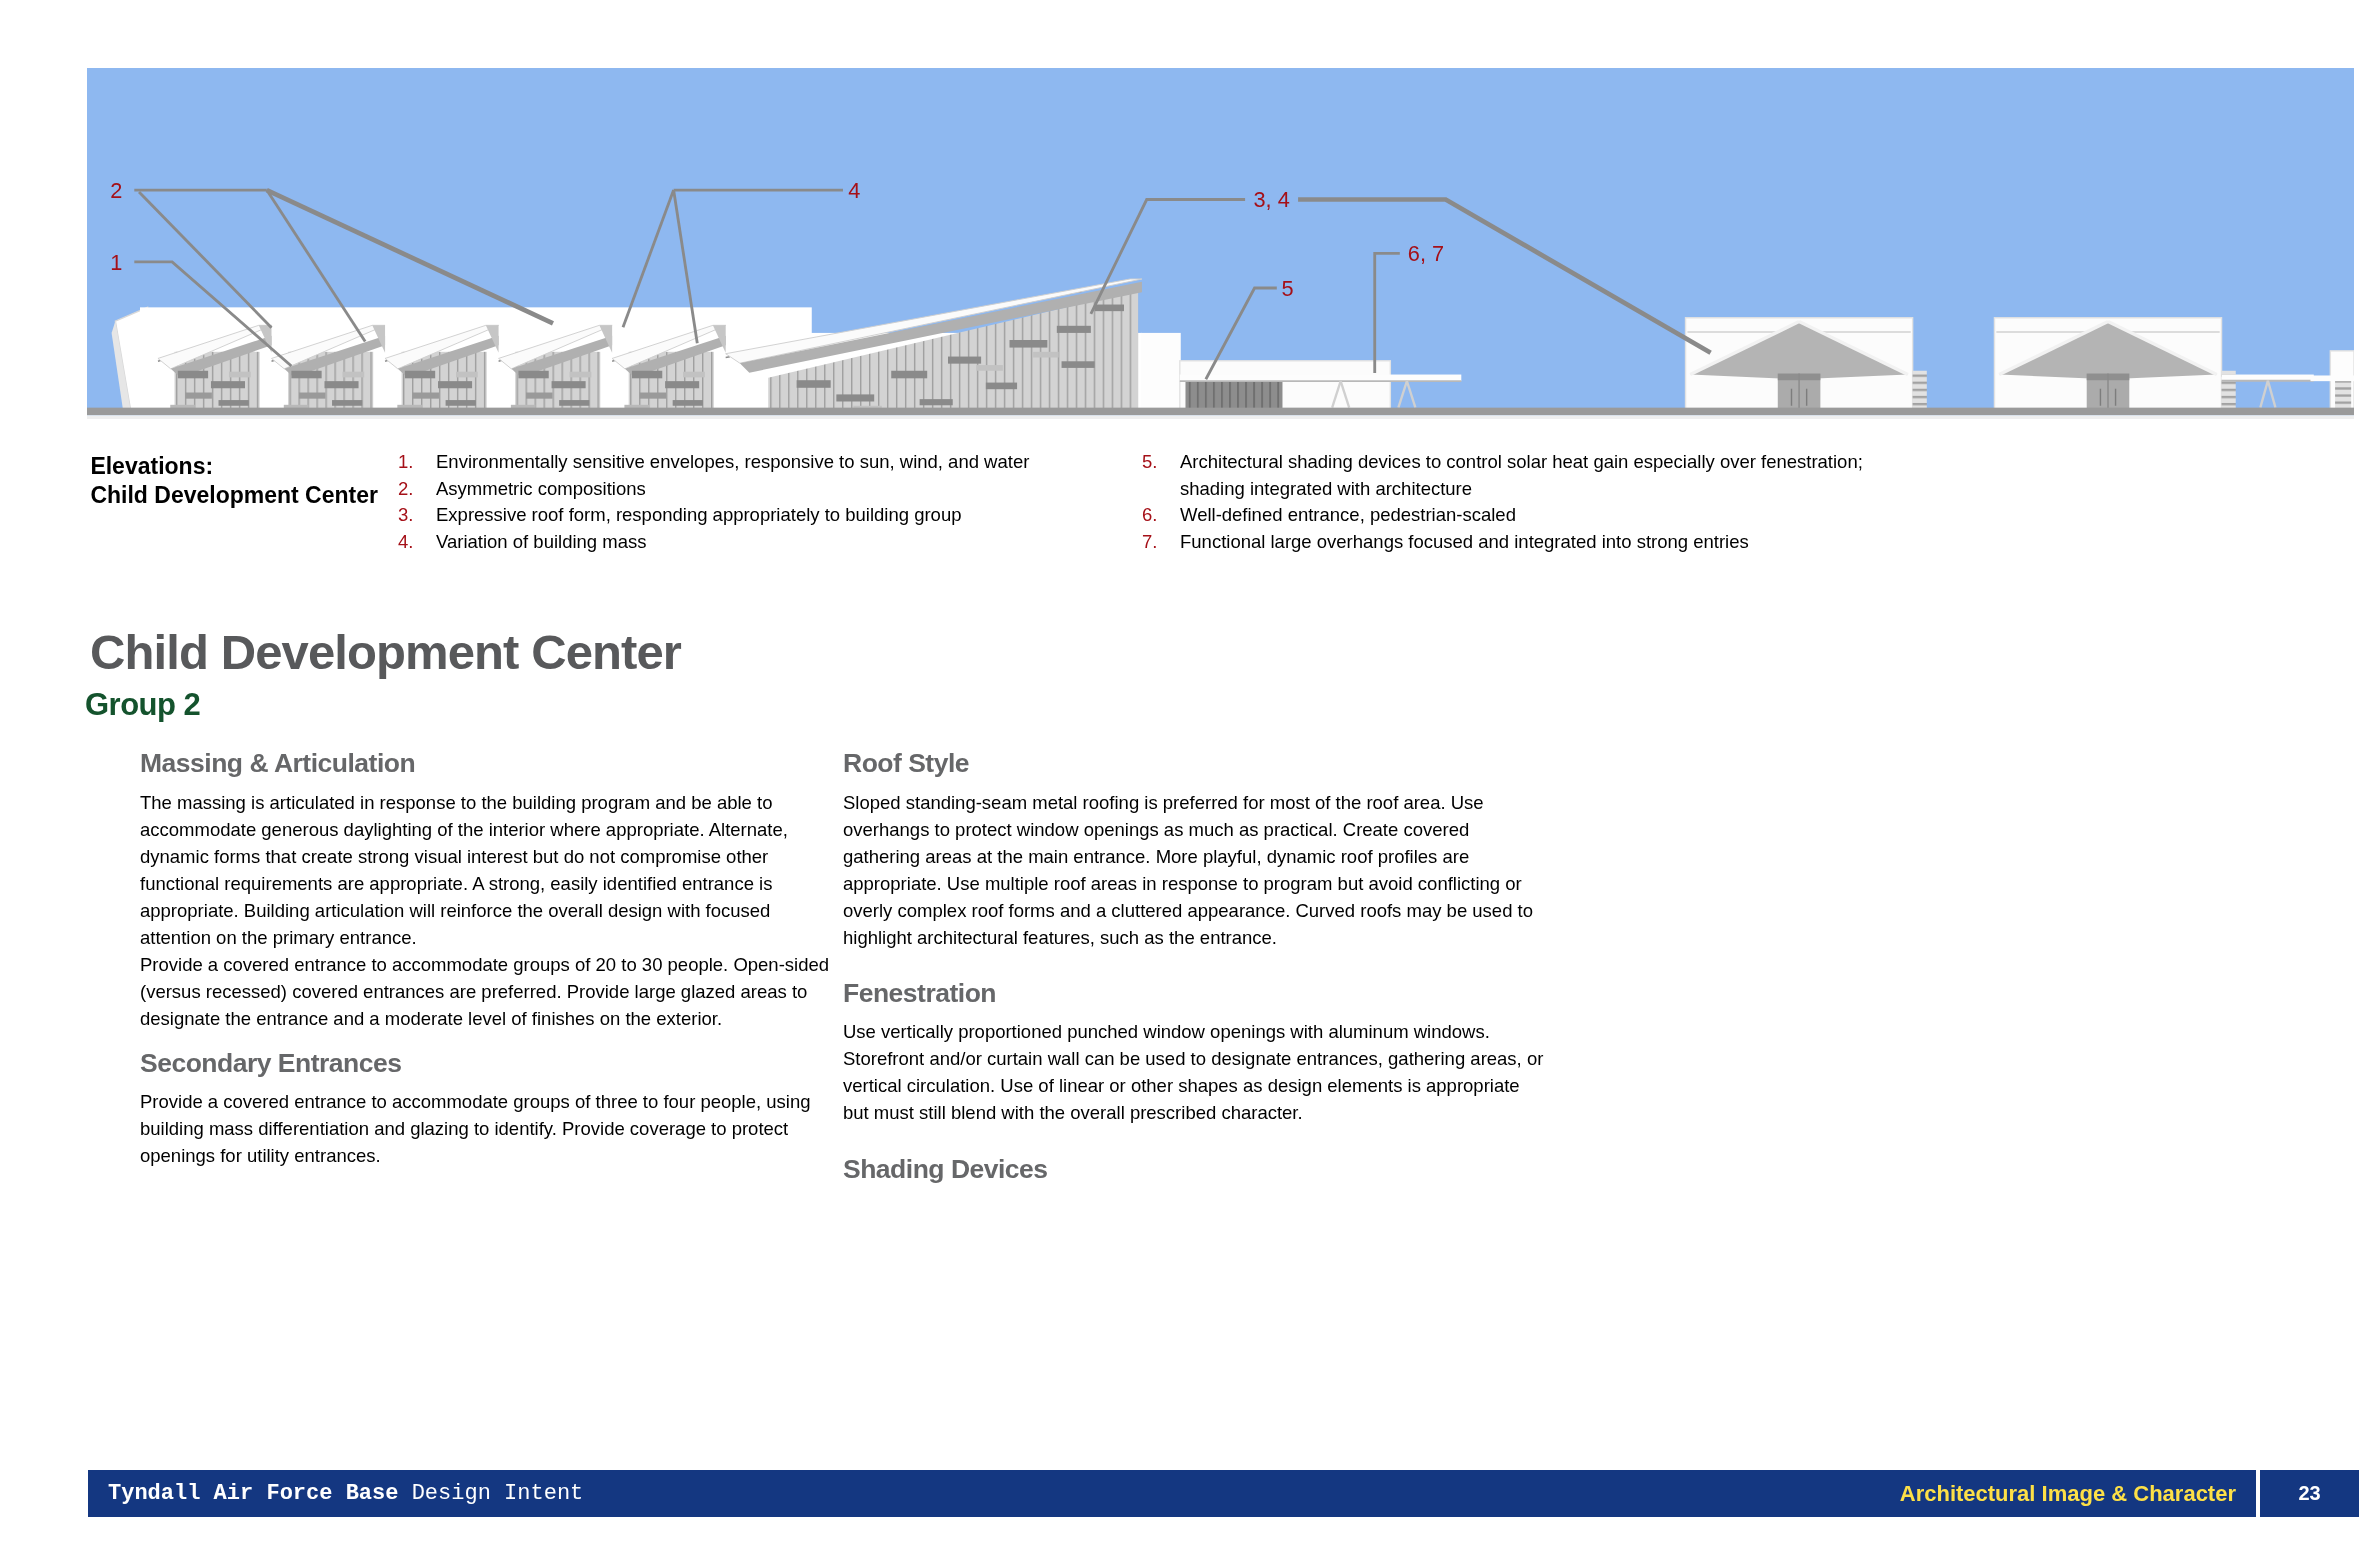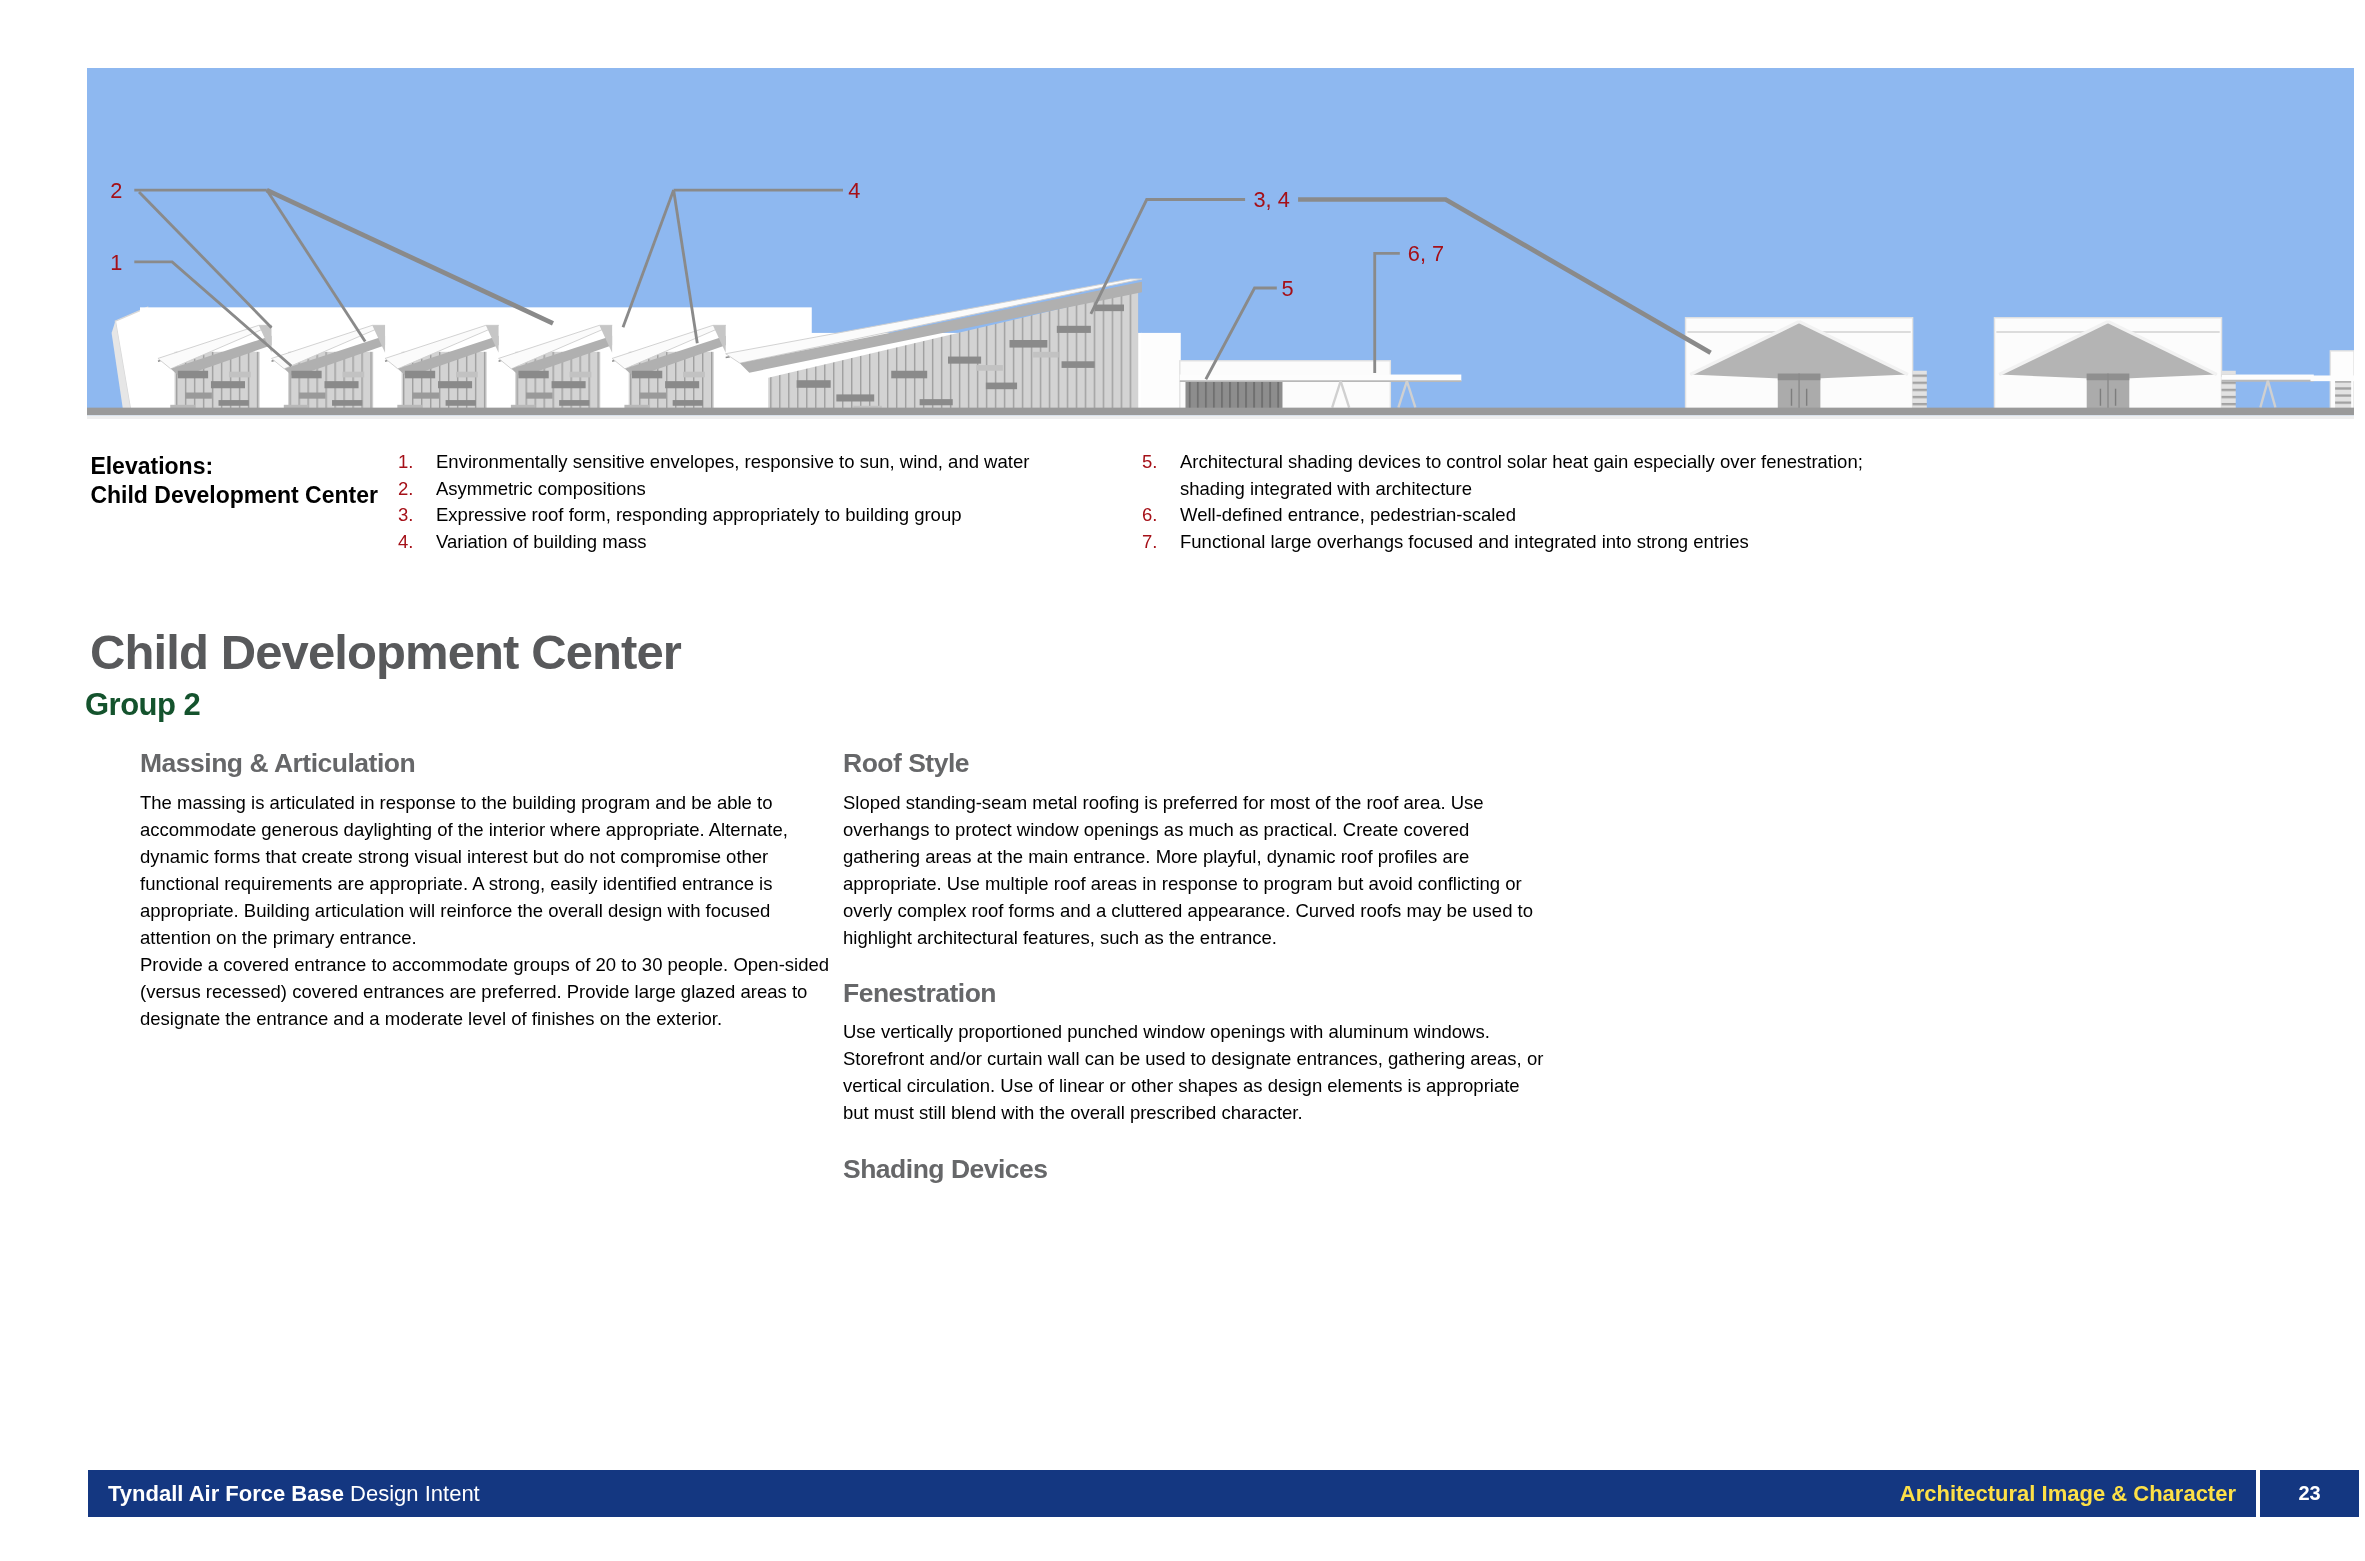--- a/index.html
+++ b/index.html
@@ -33,21 +33,21 @@
   .col.left { left:0; width:698px;margin-left:48px; }
   .col.right { left:751px; width:707px; }
   .sec-heading { font-size:26.5px; font-weight:bold; letter-spacing:-0.5px; color:#666769; margin-top:27.4px; margin-bottom:9.5px; }
   .sec:first-child .sec-heading { margin-top:0; }
   .sec.tight .sec-heading { margin-top:16px; }
   .sec-body { font-size:18.5px; line-height:27px; color:#000; }
 
   
   .footer-bar { position:absolute; left:88px; top:1470px; width:2168px; height:47px; background:#143781;
                 display:flex; align-items:center; justify-content:space-between; padding:0 20px; }
-  .footer-left { color:#fff; font-size:22px; }
+  .footer-left { color:#fff; font-size:22px;font-family:Liberation Mono, monospace; }
   .footer-left .site { font-weight:bold; }
   .footer-left .doc { font-weight:normal; }
   .footer-right { color:#fde047; font-size:22px; font-weight:bold; }
   .footer-pagebox { position:absolute; left:2260px; top:1470px; width:99px; height:47px; background:#143781;
                     display:flex; align-items:center; justify-content:center; color:#fff; font-size:20px; font-weight:bold; }
 </style>
 </head>
 <body>
 
 <div class="page">
@@ -230,20 +230,24 @@
 
   <main class="cols">
     <div class="col left">
       <section class="sec">
         <h3 class="sec-heading">Massing &amp; Articulation</h3>
         <p class="sec-body">The massing is articulated in response to the building program and be able to accommodate generous daylighting of the interior where appropriate. Alternate, dynamic forms that create strong visual interest but do not compromise other functional requirements are appropriate. A strong, easily identified entrance is appropriate. Building articulation will reinforce the overall design with focused attention on the primary entrance.</p>
       </section>
       <section class="sec">
         <p class="sec-body">Provide a covered entrance to accommodate groups of 20 to 30 people. Open-sided (versus recessed) covered entrances are preferred. Provide large glazed areas to designate the entrance and a moderate level of finishes on the exterior.</p>
       </section>
+      <section class="sec tight">
+        <h3 class="sec-heading">Secondary Entrances</h3>
+        <p class="sec-body">Provide a covered entrance to accommodate groups of three to four people, using building mass differentiation and glazing to identify. Provide coverage to protect openings for utility entrances.</p>
+      </section>
     </div>
     <div class="col right">
       <section class="sec">
         <h3 class="sec-heading">Roof Style</h3>
         <p class="sec-body">Sloped standing-seam metal roofing is preferred for most of the roof area. Use overhangs to protect window openings as much as practical. Create covered gathering areas at the main entrance. More playful, dynamic roof profiles are appropriate. Use multiple roof areas in response to program but avoid conflicting or overly complex roof forms and a cluttered appearance. Curved roofs may be used to highlight architectural features, such as the entrance.</p>
       </section>
       <section class="sec">
         <h3 class="sec-heading">Fenestration</h3>
         <p class="sec-body">Use vertically proportioned punched window openings with aluminum windows. Storefront and/or curtain wall can be used to designate entrances, gathering areas, or vertical circulation. Use of linear or other shapes as design elements is appropriate but must still blend with the overall prescribed character.</p>
       </section>

